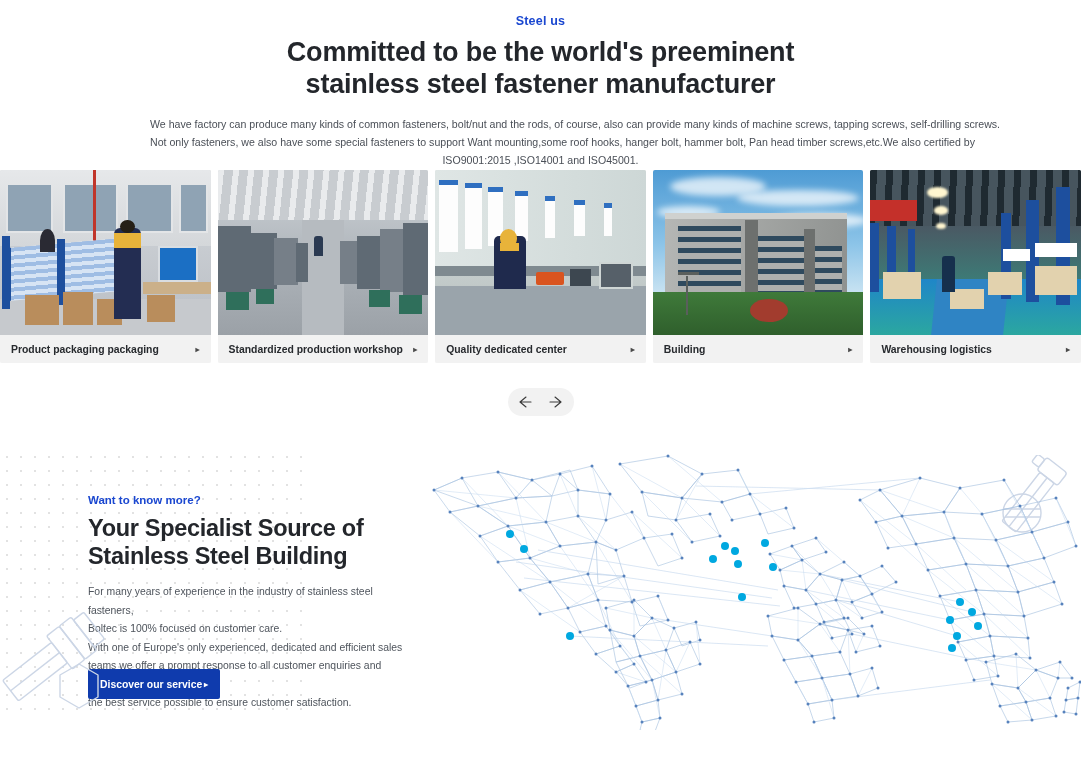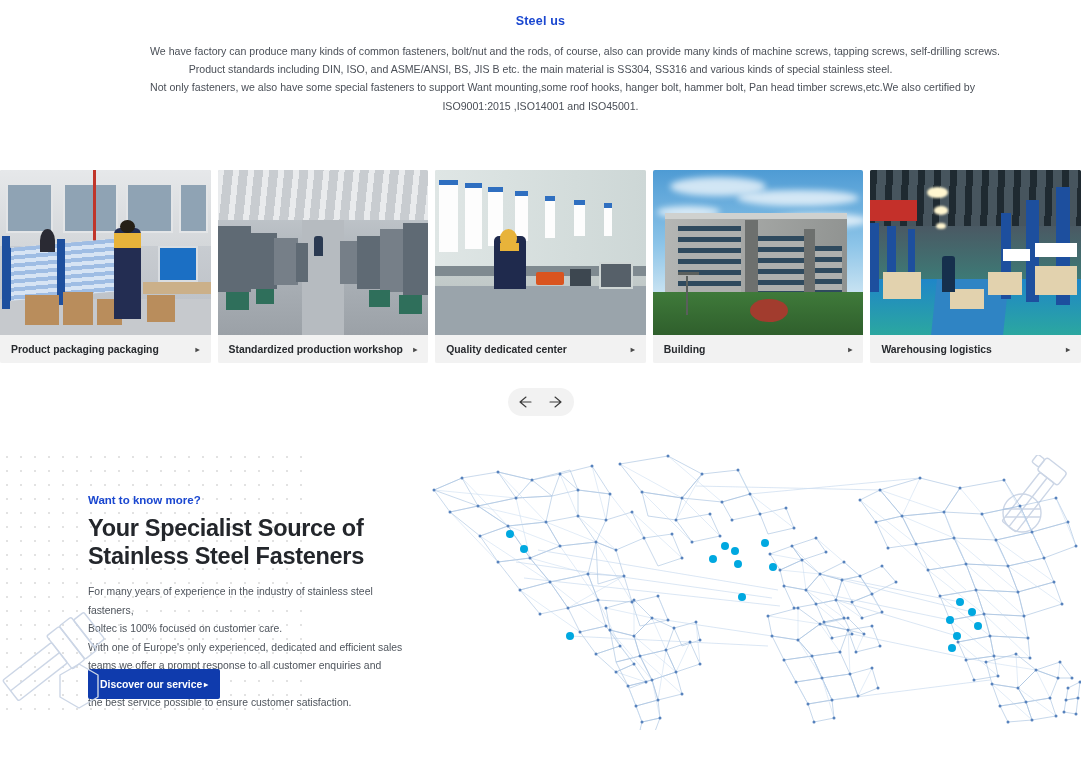--- a/index.html
+++ b/index.html
@@ -174,23 +174,26 @@
 
   .bolt-dec { position: absolute; }
 </style>
 </head>
 <body>
 
 <div id="page">
 
   <section>
     <div class="about-eyebrow">Steel us</div>
+    <h1 class="about-title">
+      <span>Committed to be the world's preeminent</span><br>
+      <span>stainless steel fastener manufacturer</span>
+    </h1>
     <div class="about-para">
       <div>We have factory can produce many kinds of common fasteners, bolt/nut and the rods, of course, also can provide many kinds of machine screws, tapping screws, self-drilling screws.</div>
-      <div>Product standards including DIN, ISO, and ASME/ANSI, BS, JIS B etc. the main material is SS304, SS316 and various kinds of special stainless steel.</div>
       <div>Not only fasteners, we also have some special fasteners to support Want mounting,some roof hooks, hanger bolt, hammer bolt, Pan head timber screws,etc.We also certified by</div>
       <div>ISO9001:2015 ,ISO14001 and ISO45001.</div>
     </div>
   </section>
 
   <section class="cards">
 
     <article class="card">
       <div class="card-photo">
         <div class="ph p1">
@@ -347,21 +350,21 @@
     </span>
   </div>
 
   <section class="lower">
     <div class="dotgrid"></div>
 
     <div class="lower-text">
       <div class="lt-eyebrow">Want to know more?</div>
       <h2 class="lt-title">
         <span>Your Specialist Source of</span><br>
-        <span>Stainless Steel Fasteners</span>
+        <span>Stainless Steel Building</span>
       </h2>
       <div class="lt-body">
         <div>For many years of experience in the industry of stainless steel fasteners,</div>
         <div>Boltec is 100% focused on customer care.</div>
         <div>With one of Europe's only experienced, dedicated and efficient sales</div>
         <div>teams we offer a prompt response to all customer enquiries and provide</div>
         <div>the best service possible to ensure customer satisfaction.</div>
       </div>
     </div>
 

